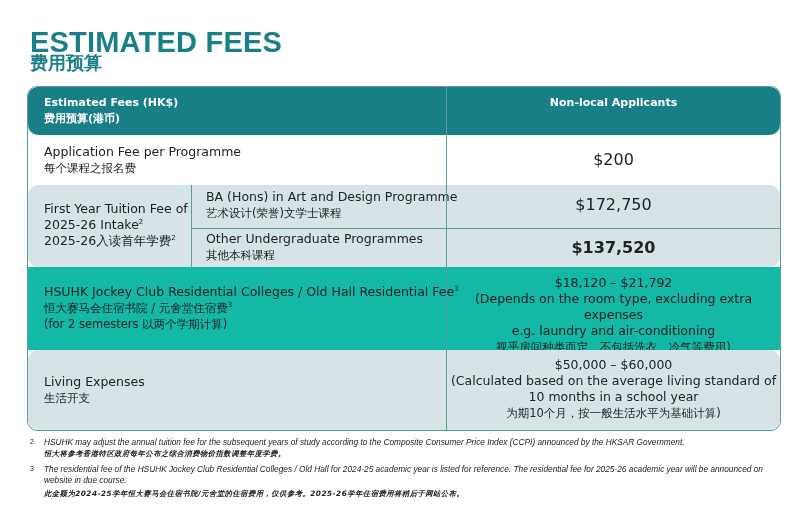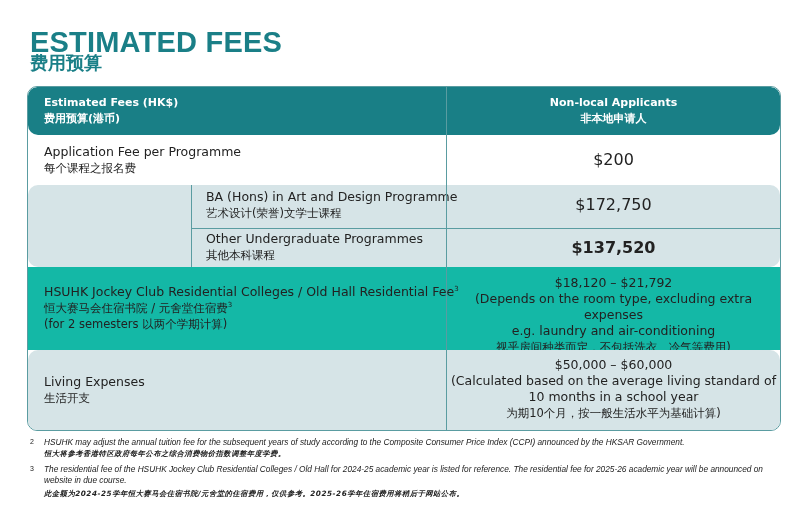--- a/index.html
+++ b/index.html
@@ -50,33 +50,37 @@
 
 <div class="table">
 
   <div class="row hdr">
     <div class="cell left" style="top:8px;">
       <div>Estimated Fees (HK$)</div>
       <div>费用预算(港币)</div>
     </div>
     <div class="cell right" style="top:8px;">
       <div>Non-local Applicants</div>
-      <div>非本地申请人</div>
     </div>
   </div>
 
   <div class="row r1">
     <div class="cell left" style="top:9px; font-size:12.5px;">
       <div>Application Fee per Programme</div>
       <div class="zh">每个课程之报名费</div>
     </div>
     <div class="cell right" style="top:17px;">$200</div>
   </div>
 
   <div class="row r2">
+    <div class="cell left" style="top:16px; width:150px; font-size:12.5px;">
+      <div>First Year Tuition Fee of</div>
+      <div><span>2025-26 Intake</span><sup>2</sup></div>
+      <div><span>2025-26入读首年学费</span><sup>2</sup></div>
+    </div>
     <div class="sub-vdiv"></div>
     <div class="sub-hdiv"></div>
 
     <div class="cell" style="left:178px; top:4px; font-size:12.5px;">
       <div>BA (Hons) in Art and Design Programme</div>
       <div class="zh">艺术设计(荣誉)文学士课程</div>
     </div>
     <div class="cell right" style="top:12px;">$172,750</div>
 
     <div class="cell" style="left:178px; top:46px; font-size:12.5px;">

